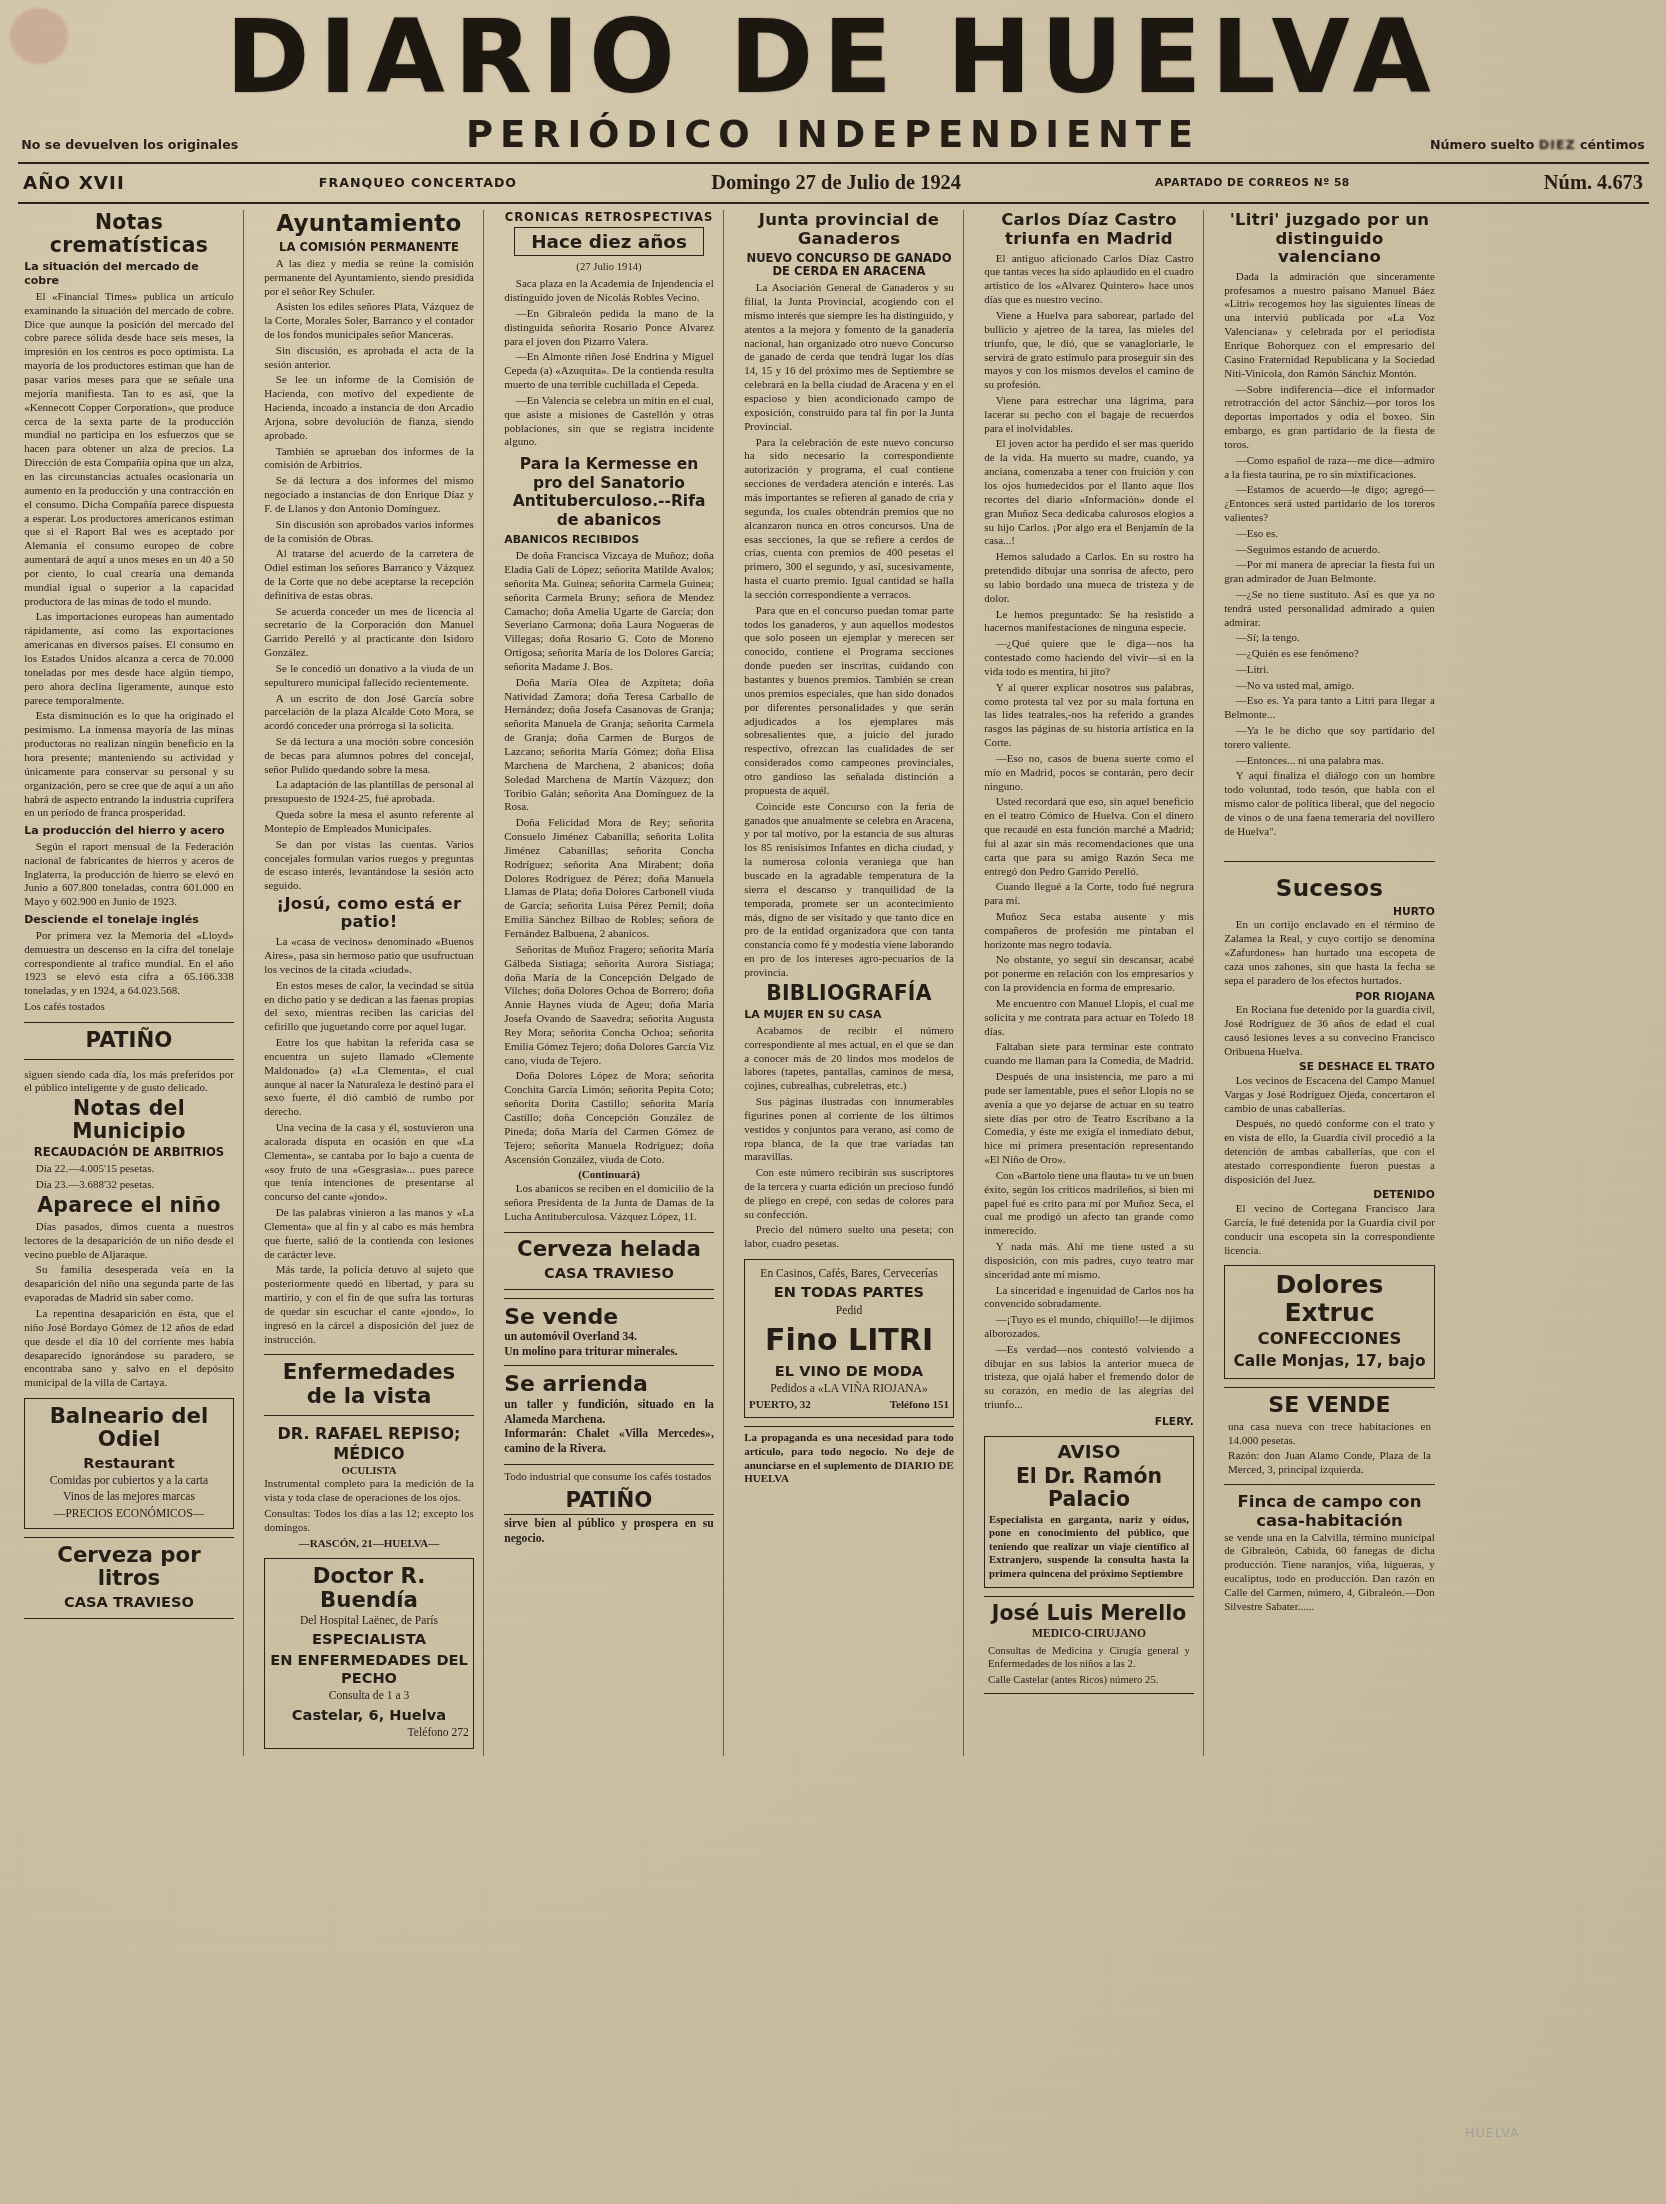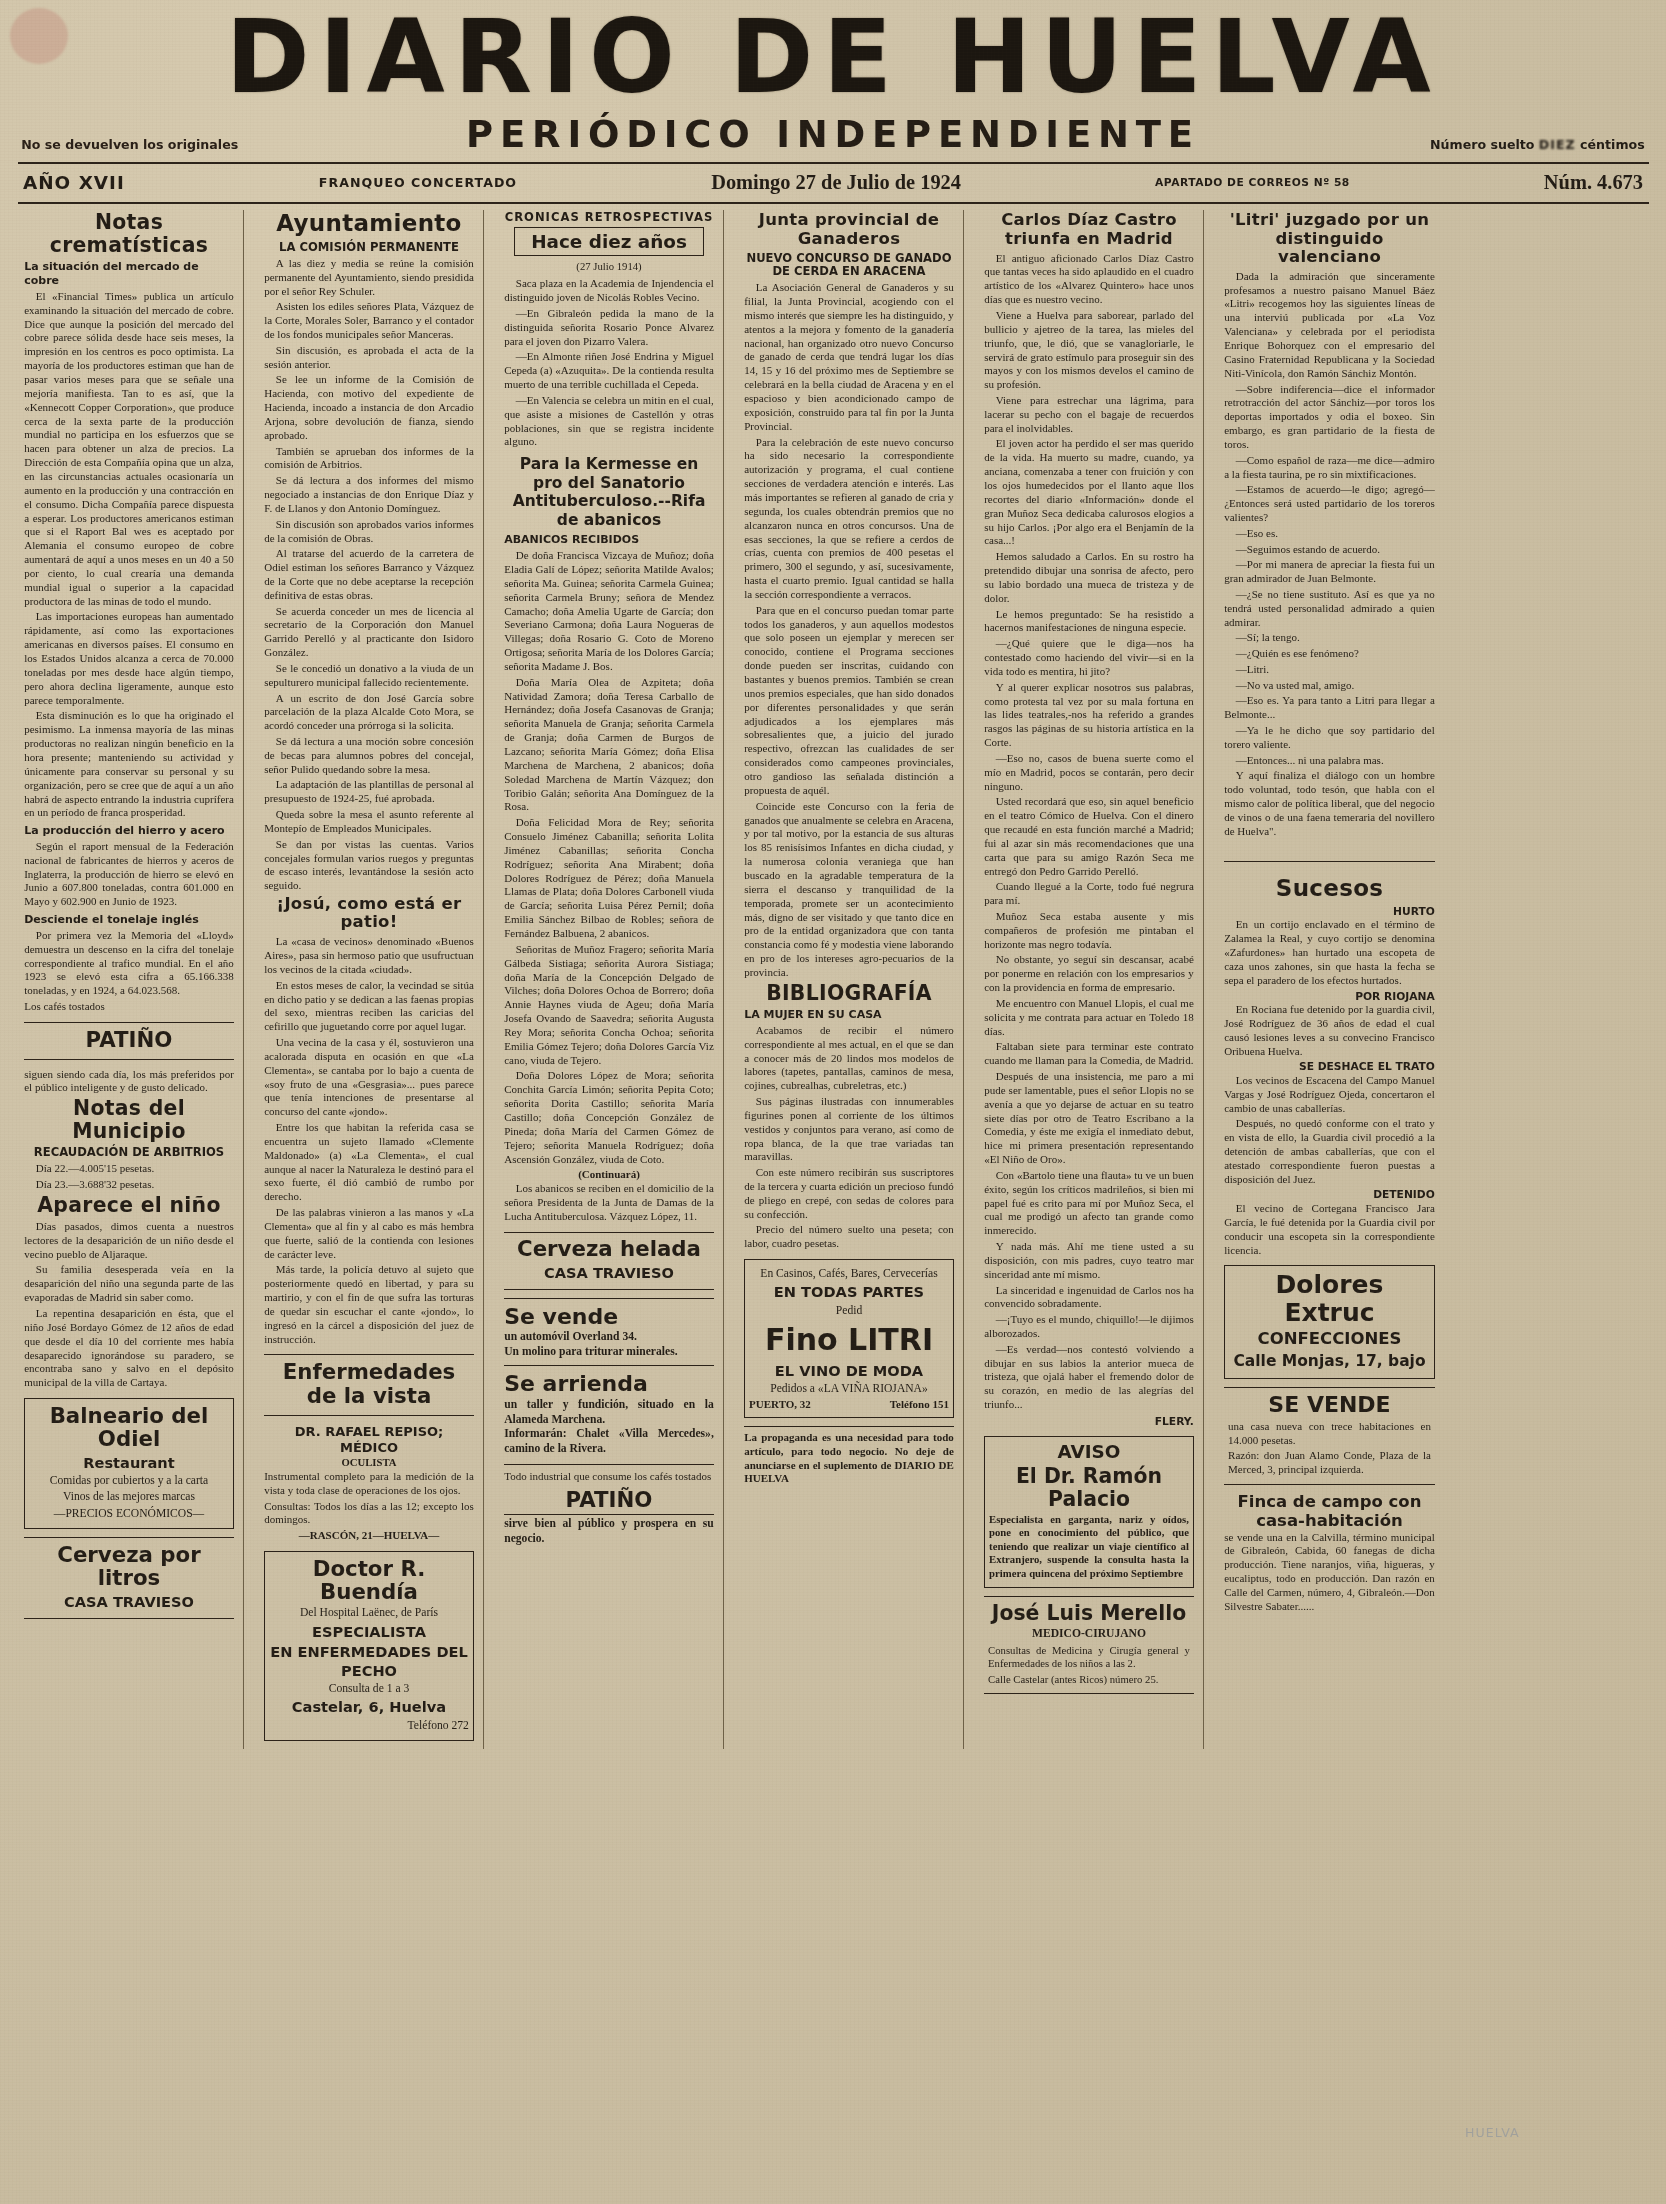--- a/index.html
+++ b/index.html
@@ -294,30 +294,30 @@
       <p>Se le concedió un donativo a la viuda de un sepulturero municipal fallecido recientemente.</p>
       <p>A un escrito de don José García sobre parcelación de la plaza Alcalde Coto Mora, se acordó conceder una prórroga si la solicita.</p>
       <p>Se dá lectura a una moción sobre concesión de becas para alumnos pobres del concejal, señor Pulido quedando sobre la mesa.</p>
       <p>La adaptación de las plantillas de personal al presupuesto de 1924-25, fué aprobada.</p>
       <p>Queda sobre la mesa el asunto referente al Montepío de Empleados Municipales.</p>
       <p>Se dan por vistas las cuentas. Varios concejales formulan varios ruegos y preguntas de escaso interés, levantándose la sesión acto seguido.</p>
 
       <h2 class="head sm">¡Josú, como está er patio!</h2>
       <p>La «casa de vecinos» denominado «Buenos Aires», pasa sin hermoso patio que usufructuan los vecinos de la citada «ciudad».</p>
       <p>En estos meses de calor, la vecindad se sitúa en dicho patio y se dedican a las faenas propias del sexo, mientras reciben las caricias del cefirillo que juguetando corre por aquel lugar.</p>
+      <p>Entre los que habitan la referida casa se encuentra un sujeto llamado «Clemente Maldonado» (a) «La Clementa», el cual aunque al nacer la Naturaleza le destinó para el sexo fuerte, él dió cambió de rumbo por derecho.</p>
       <p>Una vecina de la casa y él, sostuvieron una acalorada disputa en ocasión en que «La Clementa», se cantaba por lo bajo a cuenta de «soy fruto de una «Gesgrasia»... pues parece que tenía intenciones de presentarse al concurso del cante «jondo».</p>
-      <p>Entre los que habitan la referida casa se encuentra un sujeto llamado «Clemente Maldonado» (a) «La Clementa», el cual aunque al nacer la Naturaleza le destinó para el sexo fuerte, él dió cambió de rumbo por derecho.</p>
       <p>De las palabras vinieron a las manos y «La Clementa» que al fin y al cabo es más hembra que fuerte, salió de la contienda con lesiones de carácter leve.</p>
       <p>Más tarde, la policía detuvo al sujeto que posteriormente quedó en libertad, y para su martirio, y con el fin de que sufra las torturas de quedar sin escuchar el cante «jondo», lo ingresó en la cárcel a disposición del juez de instrucción.</p>
 
       <div class="ad">
         <div class="t1">Enfermedades de la vista</div>
       </div>
       <div class="center">
-        <div class="t2" style="font-family:'DejaVu Sans',sans-serif;font-weight:bold;font-size:13px;">DR. RAFAEL REPISO; MÉDICO</div>
+        <div class="t2" style="font-family:'DejaVu Sans',sans-serif;font-weight:bold;font-size:16px;">DR. RAFAEL REPISO; MÉDICO</div>
         <div style="font-weight:bold;font-size:10.7px;">OCULISTA</div>
       </div>
       <p class="noind">Instrumental completo para la medición de la vista y toda clase de operaciones de los ojos.</p>
       <p class="noind">Consultas: Todos los días a las 12; excepto los domingos.</p>
       <div class="center" style="font-weight:bold;font-size:11px;">—RASCÓN, 21—HUELVA—</div>
 
       <div class="ad boxall">
         <div class="t1">Doctor R. Buendía</div>
         <div class="t3">Del Hospital Laënec, de París</div>
         <div class="t2">ESPECIALISTA</div>

